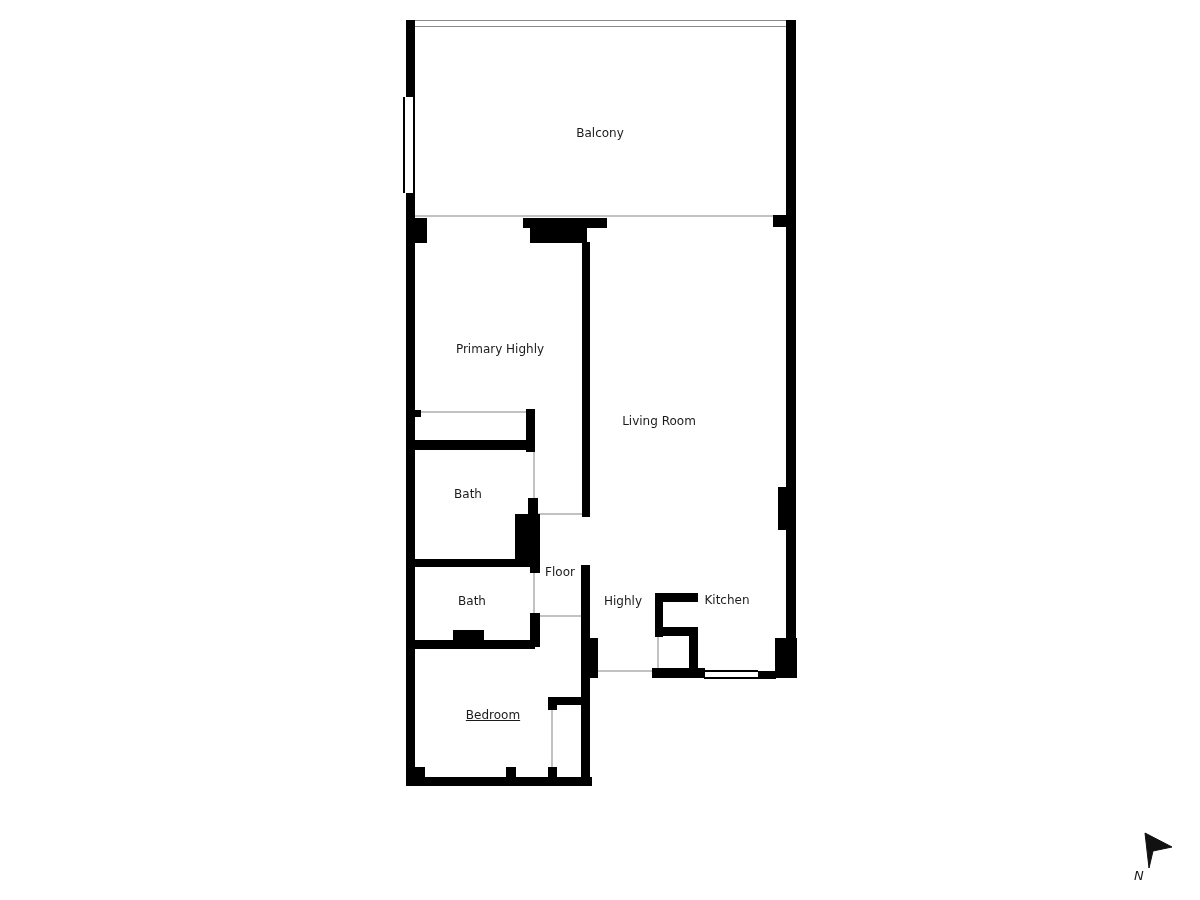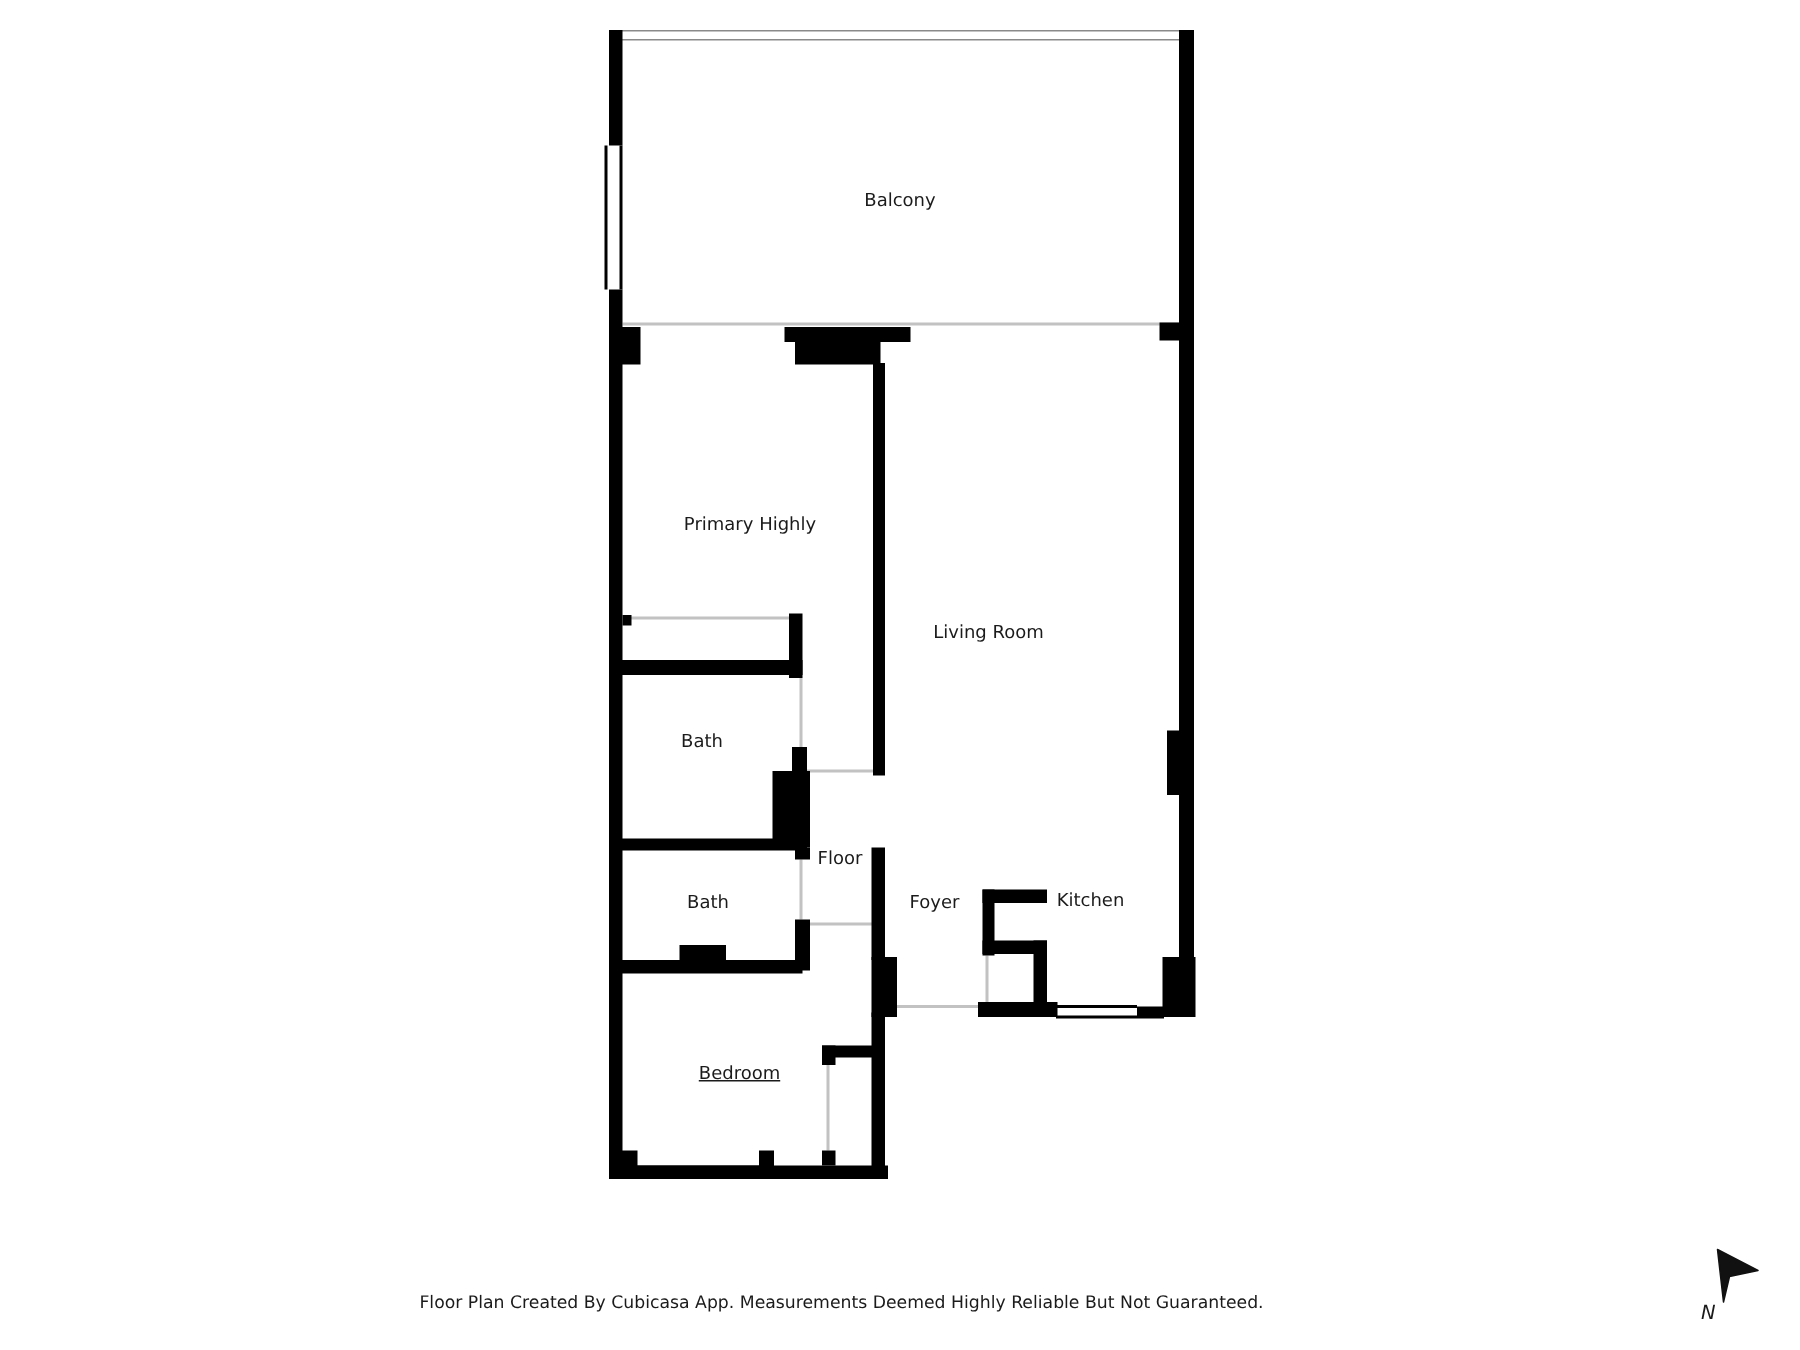--- a/index.html
+++ b/index.html
@@ -18,21 +18,20 @@
           font-size:11.5px;color:var(--text,#1b1b1b);white-space:nowrap;z-index:4;}
   .compass{position:absolute;left:1128px;top:824px;width:50px;height:62px;z-index:4;}
   .compass svg{position:absolute;left:0;top:0;}
   .compass .north-n{position:absolute;left:6px;top:44px;font-size:13px;font-style:italic;
                     color:var(--text,#1b1b1b);}
 </style>
 </head>
 <body>
 
 <div id="plan">
-  <div class="footer">Floor Plan Created By Cubicasa App. Measurements Deemed Highly Reliable But Not Guaranteed.</div>
   <div class="compass">
     <svg width="50" height="50" viewBox="0 0 50 50">
       <path d="M17 9 L44 23 L25 27 L21 44 Z" fill="#111" stroke="#111" stroke-width="1" stroke-linejoin="round"></path>
     </svg>
     <span class="north-n">N</span>
   </div>
 <div class="opening" style="left: 415px; top: 215px; width: 371px; height: 2px;"></div>
     <div class="opening" style="left: 420px; top: 411px; width: 106px; height: 2px;"></div>
     <div class="opening" style="left: 538px; top: 513px; width: 44px; height: 2px;"></div>
     <div class="opening" style="left: 538px; top: 615px; width: 44px; height: 2px;"></div>
@@ -80,16 +79,16 @@
     <div class="wall" style="left: 689px; top: 627px; width: 9px; height: 50px;"></div>
     <div class="wall" style="left: 548px; top: 697px; width: 35px; height: 8px;"></div>
     <div class="wall" style="left: 548px; top: 697px; width: 9px; height: 13px;"></div>
     <div class="wall" style="left: 548px; top: 767px; width: 9px; height: 10px;"></div>
     <div class="room-label" style="left: 600px; top: 133px;">Balcony</div>
     <div class="room-label" style="left: 500px; top: 349px;">Primary Highly</div>
     <div class="room-label" style="left: 659px; top: 389px; margin-top: 32px;">Living Room</div>
     <div class="room-label" style="left: 468px; top: 494px;">Bath</div>
     <div class="room-label" style="left: 560px; top: 572px;">Floor</div>
     <div class="room-label" style="left: 472px; top: 601px;">Bath</div>
-    <div class="room-label" style="left: 623px; top: 601px;">Foyer</div>
+    <div class="room-label" style="left: 623px; top: 601px;">Highly</div>
     <div class="room-label" style="left: 727px; top: 600px; text-align: right;">Kitchen</div>
     <div class="room-label" style="left: 493px; top: 715px; text-decoration: underline;">Bedroom</div>
   </div>
 
 </body></html>

